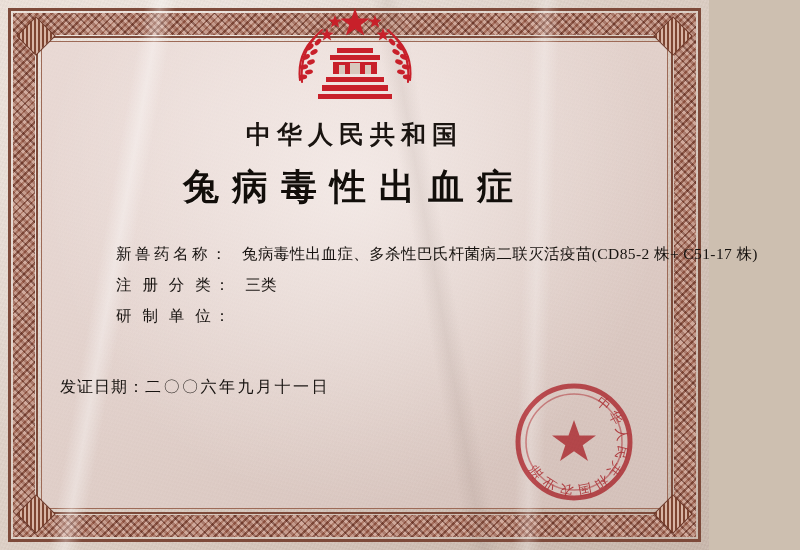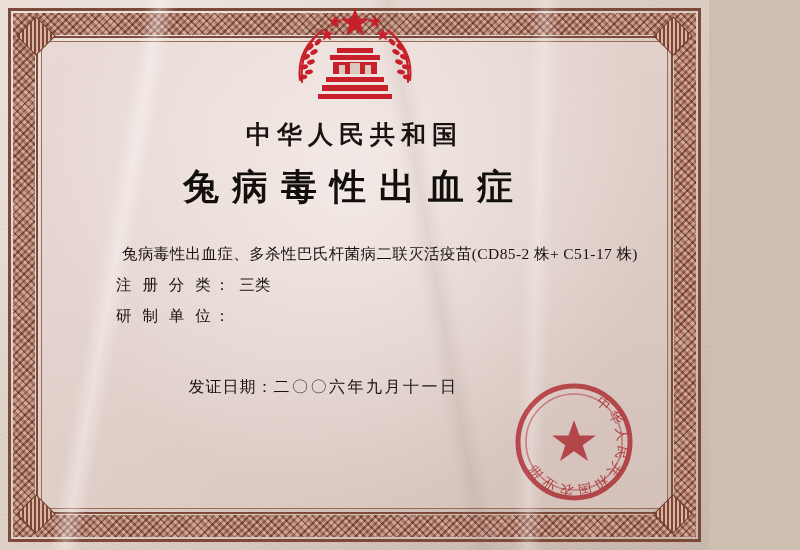--- a/index.html
+++ b/index.html
@@ -165,35 +165,35 @@
   .field-row {
     display: flex;
     align-items: baseline;
     white-space: nowrap;
   }
   .field-label {
     letter-spacing: 3.5px;
     flex: 0 0 auto;
   }
   .field-value {
-    margin-left: 6px;
+    margin-left: 12px;
     letter-spacing: 0.4px;
   }
 
   .statement {
     margin-top: 36px;
     padding: 0 30px 0 48px;
     font-size: 17px;
     letter-spacing: 1.5px;
     line-height: 28px;
   }
 
   .issue-date {
     margin-top: 46px;
-    text-align: center;
+    text-align: left;
     padding-right: 62px;
     font-size: 16px;
     letter-spacing: 1px;
     white-space: nowrap;
   }
   .issue-date .date-val { letter-spacing: 2.5px; }
 
   
   .seal {
     position: absolute;
@@ -276,20 +276,21 @@
     </svg>
   </div>
 
   <div class="content">
     <div class="title-small">中华人民共和国</div>
     <div class="title-big">兔病毒性出血症</div>
 
 
     <div class="fields">
       <div class="field-row">
+        <span class="field-label">新兽药名称：</span>
         <span class="field-value">兔病毒性出血症、多杀性巴氏杆菌病二联灭活疫苗(CD85-2 株+ C51-17  株)</span>
       </div>
       <div class="field-row">
         <span class="field-label">注 册 分 类：</span>
         <span class="field-value">三类</span>
       </div>
       <div class="field-row">
         <span class="field-label">研 制 单 位：</span>
       </div>
     </div>

